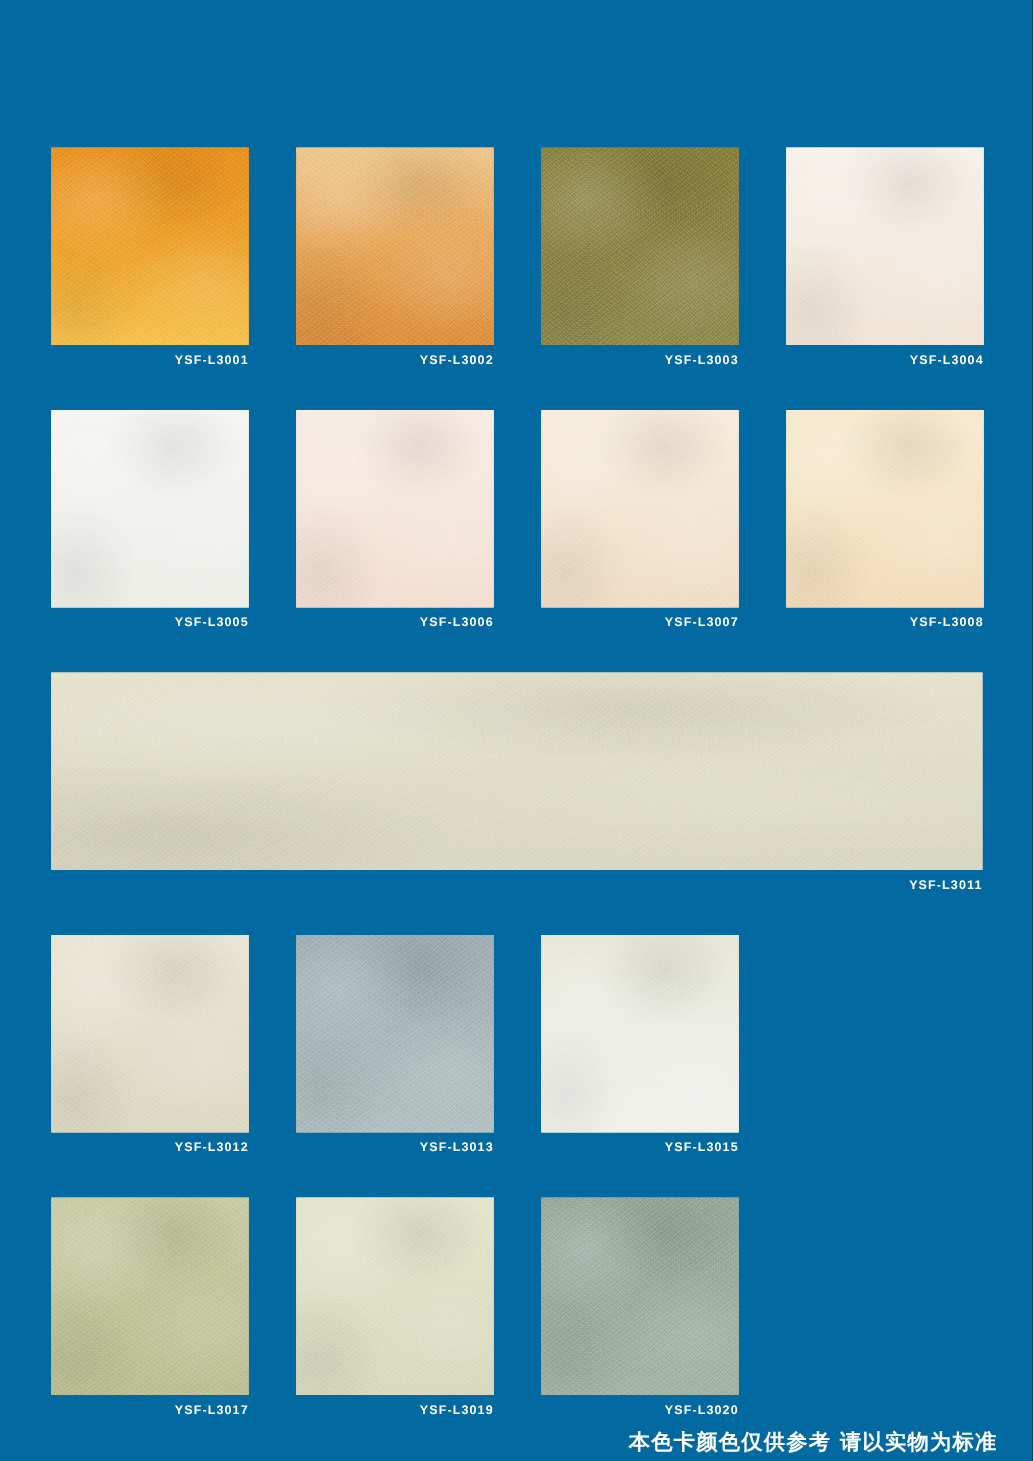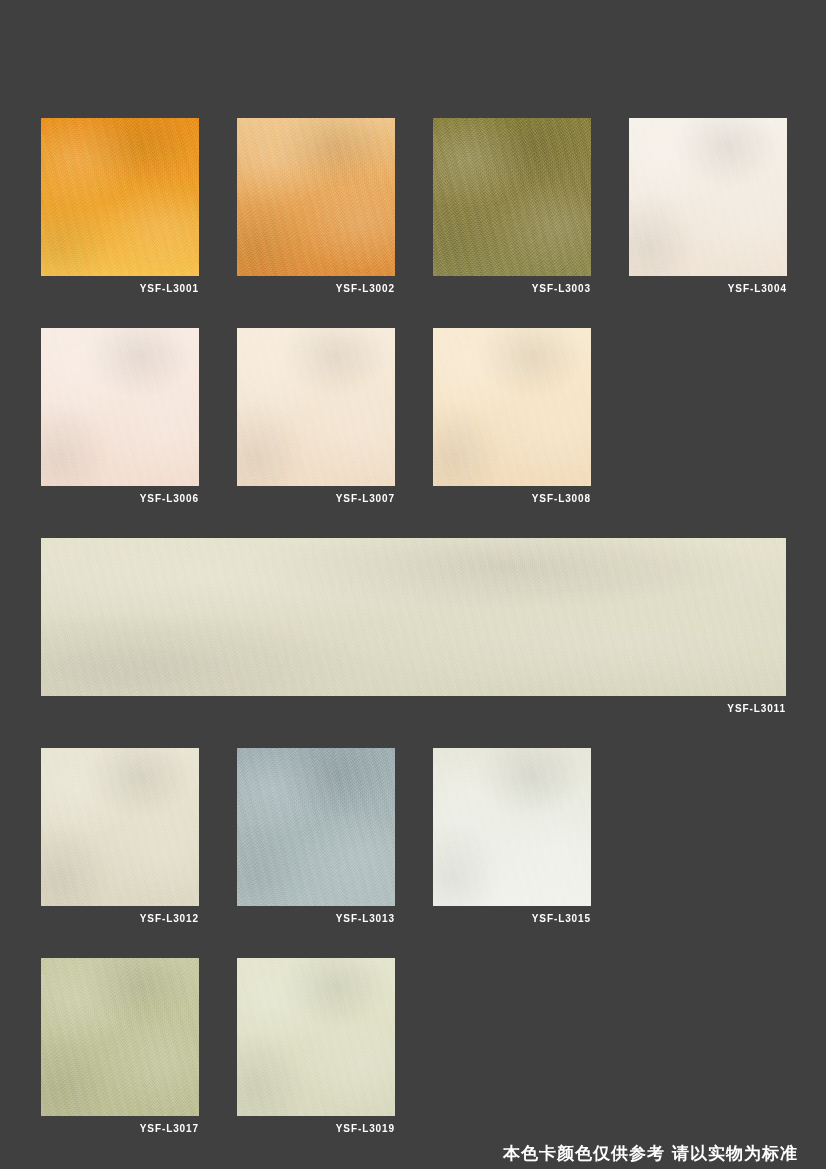--- a/index.html
+++ b/index.html
@@ -15,21 +15,21 @@
     overflow: hidden;
     font-family: "Liberation Sans", "DejaVu Sans", sans-serif;
     color: #ffffff;
   }
 
   .card {
     position: absolute;
     left: 0; top: 0;
     width: 826px;
     height: 1169px;
-    background: #404040;
+    background: #0369a1;
   }
 
   
   .grid {
     position: absolute;
     left: 41px;
     top: 118px;
     width: 745px;
   }
 
@@ -140,20 +140,26 @@
       <div class="cell">
         <div class="swatch" style="background-color: rgb(243, 236, 226); background-image: linear-gradient(rgb(246, 241, 233) 0%, rgb(243, 236, 226) 48%, rgb(240, 228, 214) 100%), radial-gradient(70% 55% at 30% 30%, rgb(242, 231, 219) 0%, rgba(0, 0, 0, 0) 70%); background-blend-mode: normal, soft-light;">
             <span class="mottle"></span>
           </div>
         <span class="label">YSF-L3004</span>
       </div>
     </div>
 
     <div class="row">
       <div class="cell">
+        <div class="swatch" style="background-color: rgb(242, 243, 238); background-image: linear-gradient(rgb(245, 246, 242) 0%, rgb(242, 243, 238) 48%, rgb(236, 238, 231) 100%), radial-gradient(70% 55% at 30% 30%, rgb(241, 242, 237) 0%, rgba(0, 0, 0, 0) 70%); background-blend-mode: normal, soft-light;">
+            <span class="mottle"></span>
+          </div>
+        <span class="label">YSF-L3005</span>
+      </div>
+      <div class="cell">
         <div class="swatch" style="background-color: rgb(246, 231, 221); background-image: linear-gradient(rgb(248, 236, 228) 0%, rgb(246, 231, 221) 48%, rgb(243, 222, 208) 100%), radial-gradient(70% 55% at 30% 30%, rgb(245, 228, 216) 0%, rgba(0, 0, 0, 0) 70%); background-blend-mode: normal, soft-light;">
             <span class="mottle"></span>
           </div>
         <span class="label">YSF-L3006</span>
       </div>
       <div class="cell">
         <div class="swatch" style="background-color: rgb(244, 230, 211); background-image: linear-gradient(rgb(247, 236, 220) 0%, rgb(244, 230, 211) 48%, rgb(240, 221, 198) 100%), radial-gradient(70% 55% at 30% 30%, rgb(243, 227, 207) 0%, rgba(0, 0, 0, 0) 70%); background-blend-mode: normal, soft-light;">
             <span class="mottle"></span>
           </div>
         <span class="label">YSF-L3007</span>
@@ -202,19 +208,25 @@
             <span class="mottle"></span>
           </div>
         <span class="label">YSF-L3017</span>
       </div>
       <div class="cell">
         <div class="swatch" style="background-color: rgb(223, 224, 198); background-image: linear-gradient(rgb(228, 229, 205) 0%, rgb(223, 224, 198) 48%, rgb(216, 217, 190) 100%), radial-gradient(70% 55% at 30% 30%, rgb(226, 227, 202) 0%, rgba(0, 0, 0, 0) 70%); background-blend-mode: normal, soft-light;">
             <span class="mottle"></span>
           </div>
         <span class="label">YSF-L3019</span>
       </div>
+      <div class="cell">
+        <div class="swatch" style="background-color: rgb(155, 173, 160); background-image: linear-gradient(rgb(149, 168, 155) 0%, rgb(155, 173, 160) 48%, rgb(163, 180, 167) 100%), radial-gradient(70% 55% at 30% 30%, rgb(159, 177, 164) 0%, rgba(0, 0, 0, 0) 70%); background-blend-mode: normal, soft-light;">
+            <span class="mottle"></span>
+          </div>
+        <span class="label">YSF-L3020</span>
+      </div>
     </div>
 
   </div>
 
   <div class="footer-note">本色卡颜色仅供参考 请以实物为标准</div>
 
 </div>
 
 </body></html>

